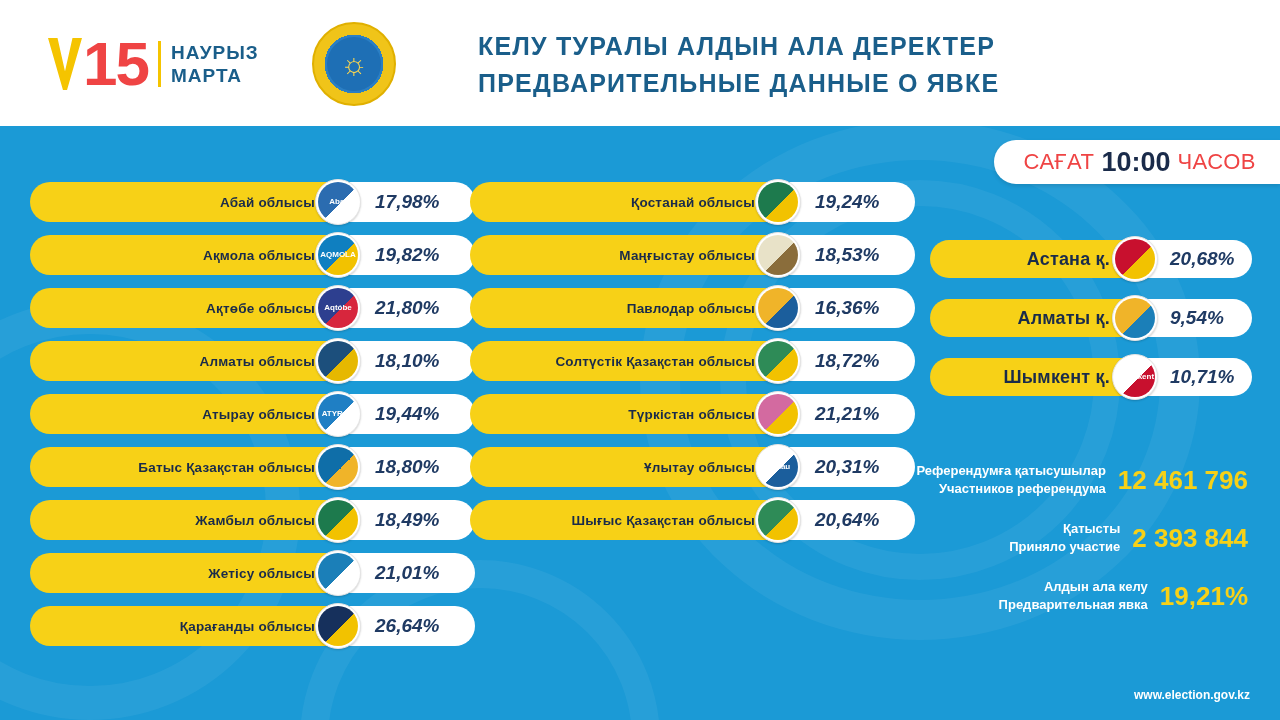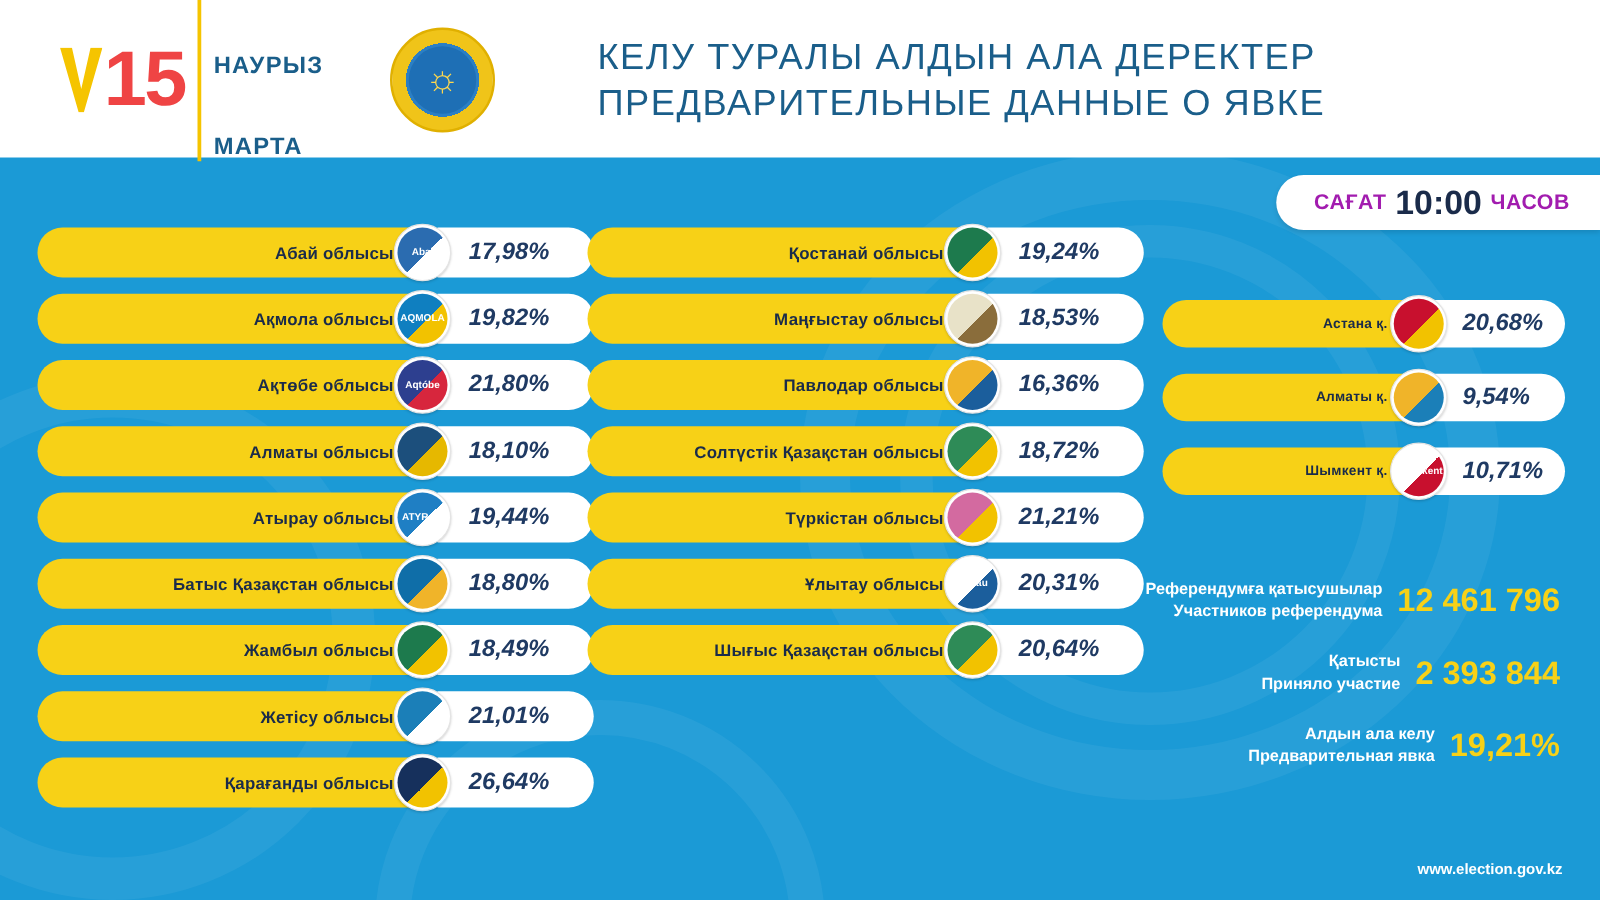--- a/index.html
+++ b/index.html
@@ -35,63 +35,63 @@
     font-size: 62px; font-weight: bold; color: #ef4444;
     line-height: 58px; letter-spacing: -2px;
   }
   .logo15 .words {
     margin-left: 10px; padding-left: 10px;
     border-left: 3px solid #f5c400;
     display: flex; flex-direction: column; justify-content: center;
   }
   .logo15 .words span {
     font-size: 19px; font-weight: bold; color: #1a5e8a;
-    line-height: 23px; letter-spacing: 1px; margin-top: 42px;
+    line-height: 23px; letter-spacing: 1px;
   }
   .seal {
     position: absolute; left: 312px; top: 22px;
     width: 84px; height: 84px; border-radius: 50%;
     background: radial-gradient(circle at 50% 50%, #2b7fc4 0 52%, #f0c419 52% 100%);
     border: 2px solid #e0b000;
     display: flex; align-items: center; justify-content: center;
     overflow: hidden;
   }
   .seal .inner {
     width: 54px; height: 54px; border-radius: 50%;
     background: #1e6fb5;
     display: flex; align-items: center; justify-content: center;
     color: #ffd84d; font-size: 30px; line-height: 30px;
   }
   .htitle {
     position: absolute; left: 478px; top: 28px;
     color: #1a5e8a;
   }
   .htitle div {
-    font-size: 29px; font-weight: normal; letter-spacing: 1.2px;
+    font-size: 25px; font-weight: bold; letter-spacing: 1.2px;
     line-height: 37px;
   }
   
   .bg-swirl {
     position: absolute; border-radius: 50%;
     border: 40px solid rgba(255,255,255,0.055);
   }
   .s1 { left: 640px; top: 120px; width: 560px; height: 520px; }
   .s2 { left: 720px; top: 180px; width: 400px; height: 400px; border-width: 26px; }
   .s3 { left: -120px; top: 300px; width: 420px; height: 420px; border-width: 34px; }
   .s4 { left: 300px; top: 560px; width: 360px; height: 360px; border-width: 28px; }
   
   .clock {
     position: absolute; right: 0; top: 140px;
     height: 44px; padding: 0 24px 0 30px;
     background: #ffffff;
     border-radius: 22px 0 0 22px;
     display: flex; align-items: center; gap: 7px;
     box-shadow: 0 2px 4px rgba(0,0,0,0.12);
   }
-  .clock .sm { font-size: 17px; font-weight: bold; color: #a21caf; letter-spacing: .5px; }
+  .clock .sm { font-size: 22px; font-weight: normal; color: #ef4444; letter-spacing: .5px; }
   .clock .big { font-size: 27px; font-weight: bold; color: #1a2b4a; }
   
   .col { position: absolute; }
   .col-1 { left: 30px; top: 182px; width: 415px; }
   .col-2 { left: 470px; top: 182px; width: 415px; }
   .col-3 { left: 930px; top: 240px; width: 320px; }
 
   .row {
     position: relative;
     height: 40px; margin-bottom: 13px;
@@ -140,21 +140,21 @@
 
   .col-2 .pill       { width: 330px; }
   .col-2 .pill-white { left: 320px; width: 125px; }
   .col-2 .name       { left: 10px; width: 275px; }
   .col-2 .emblem     { left: 285px; }
   .col-2 .pct        { left: 345px; }
 
   .col-3 .row        { height: 38px; margin-bottom: 21px; }
   .col-3 .pill       { width: 220px; height: 38px; }
   .col-3 .pill-white { left: 212px; width: 110px; height: 38px; }
-  .col-3 .name       { left: 10px; width: 170px; font-size: 11px; }
+  .col-3 .name       { left: 10px; width: 170px; font-size: 18px; }
   .col-3 .emblem     { left: 182px; top: -4px; }
   .col-3 .pct        { left: 240px; }
 
   
   .totals { position: absolute; right: 32px; top: 462px; width: 360px; }
   .trow { display: flex; align-items: center; justify-content: flex-end; margin-bottom: 22px; }
   .tlabels { text-align: right; margin-right: 12px; }
   .tlabels div {
     font-size: 13px; font-weight: bold; color: #ffffff; line-height: 18px;
   }

